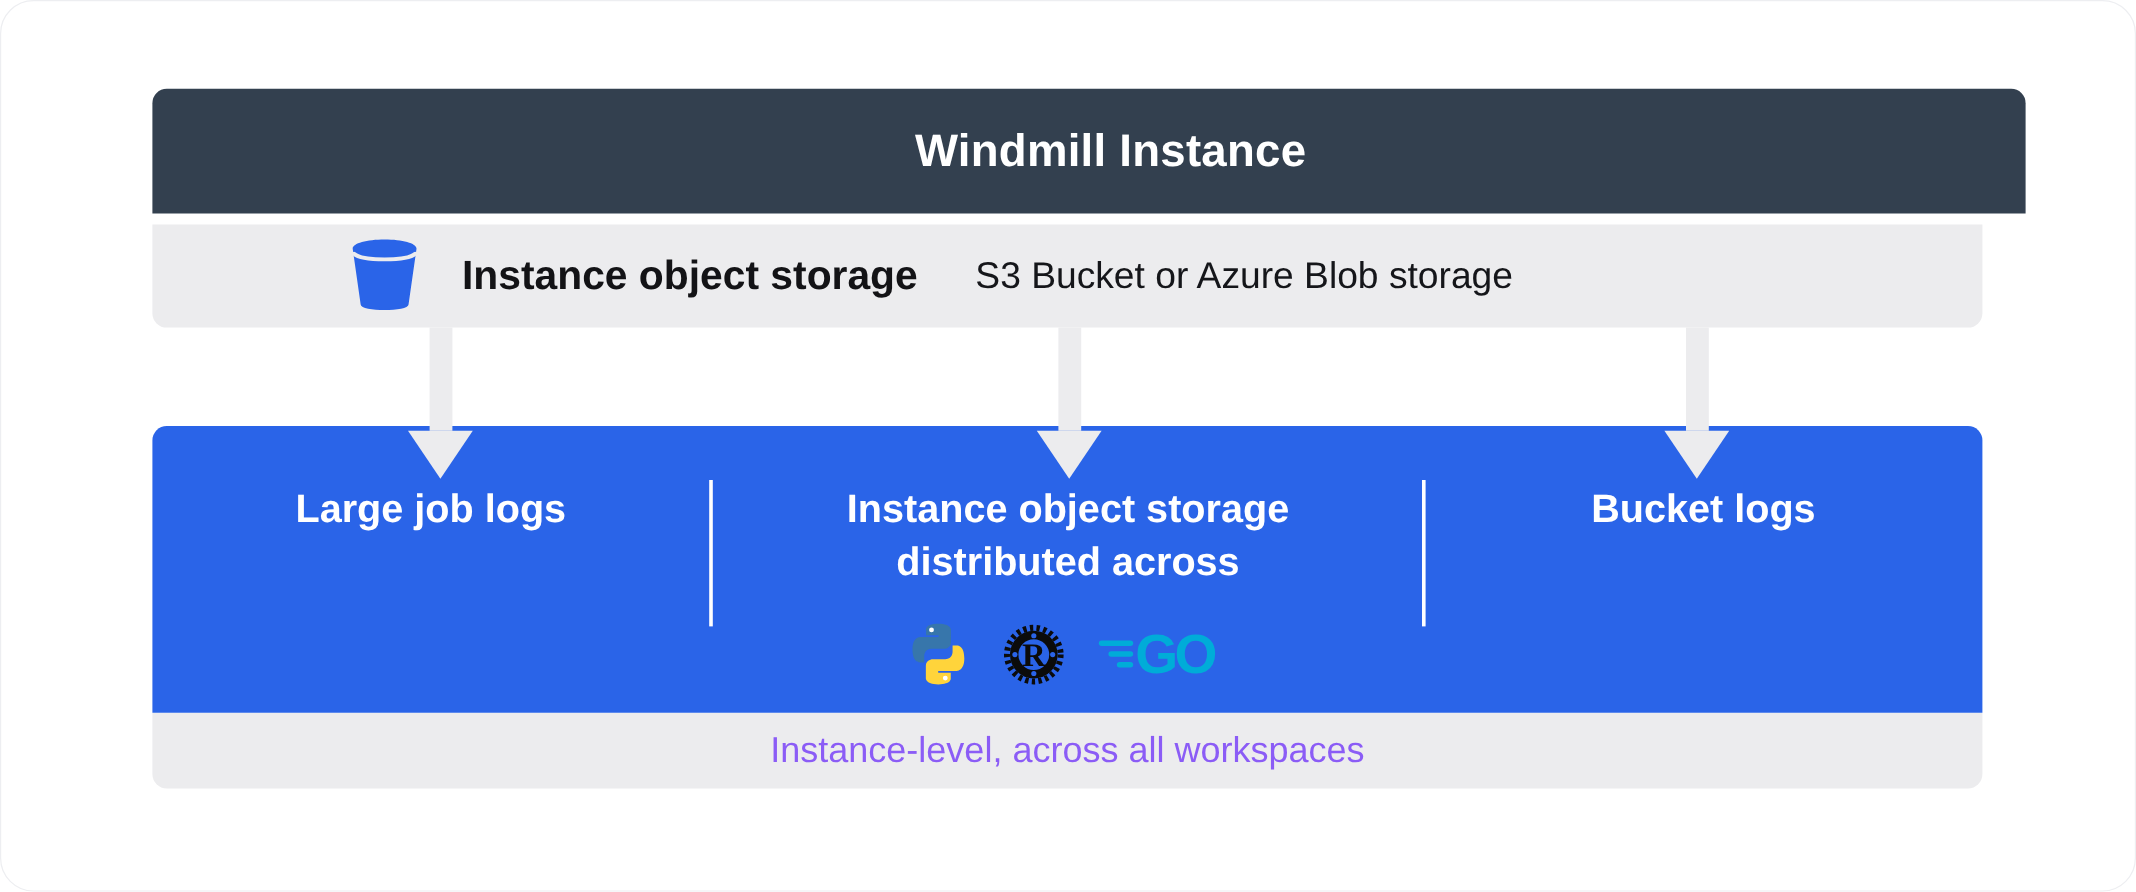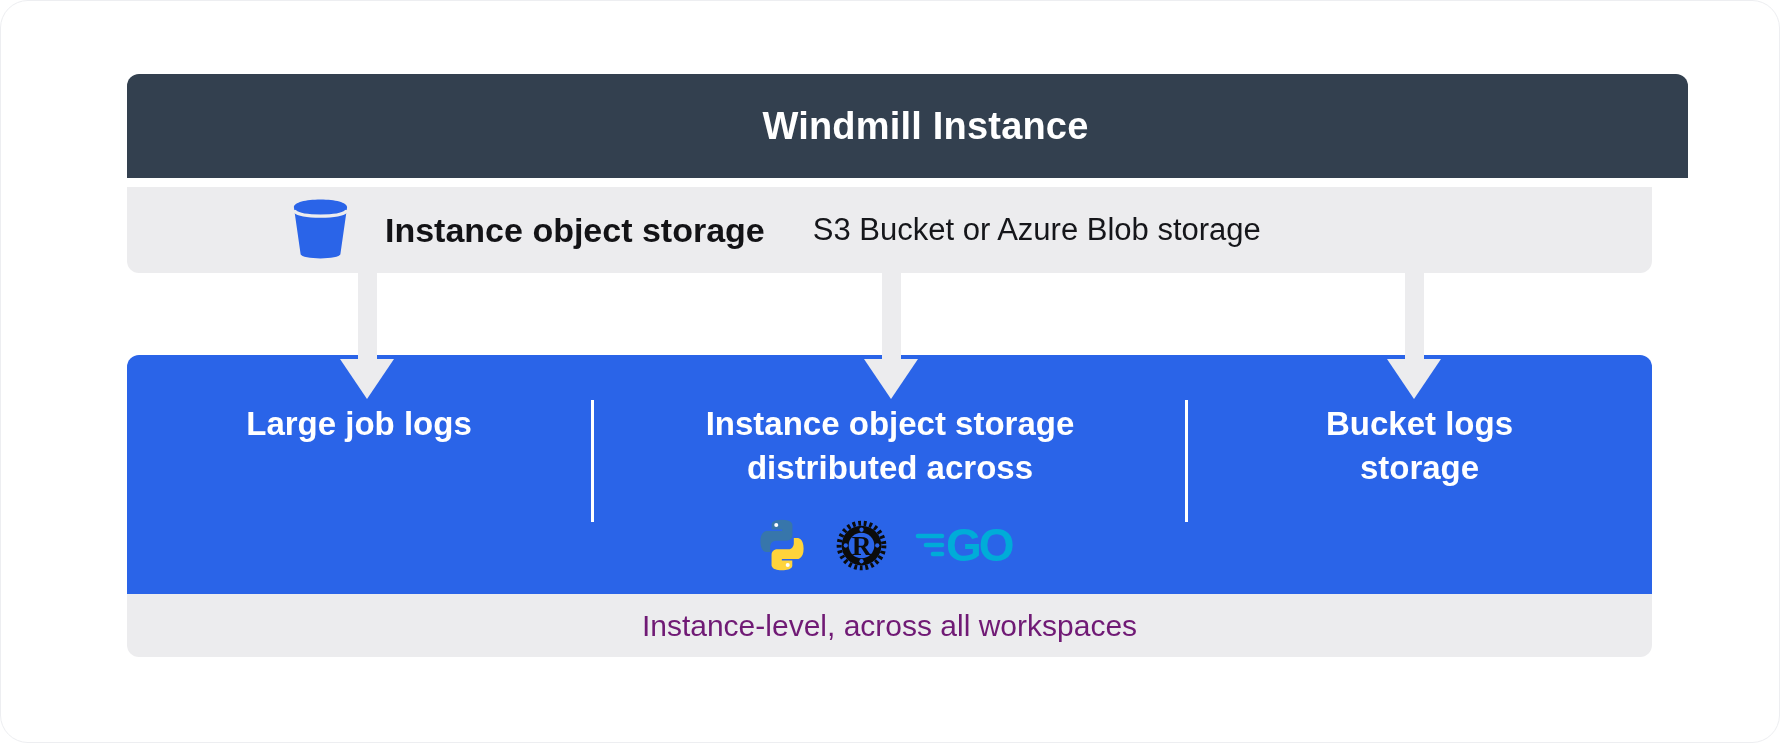--- a/index.html
+++ b/index.html
@@ -49,21 +49,21 @@
   .sec-2{left:466px;width:594px;}
   .sec-3{left:1060px;width:465px;}
   .sec-line{display:block;}
   .logos{margin-top:26px;display:flex;align-items:center;justify-content:center;gap:26px;height:58px;}
   
   .foot{
     position:absolute;left:127px;top:594px;width:1525px;height:63px;
     background:#ececee;border-radius:0 0 12px 12px;
     display:flex;align-items:center;justify-content:center;
   }
-  .foot-label{font-size:30px;color:#701a75;}
+  .foot-label{font-size:30px;color:#8b5cf6;}
 </style>
 </head>
 <body>
 
 <div class="canvas-frame"></div>
 
 <div class="hdr">
   <span class="hdr-title">Windmill Instance</span>
 </div>
 
@@ -123,19 +123,18 @@
           <line x1="12" y1="24" x2="28" y2="24"></line>
           <line x1="19" y1="33" x2="28" y2="33"></line>
         </g>
         <text x="32" y="40" font-family="'Liberation Sans', sans-serif" font-size="46" font-weight="800" letter-spacing="-3" fill="#00acd8">GO</text>
       </svg>
     </div>
   </div>
 
   <div class="sec sec-3">
     <span class="sec-line">Bucket logs</span>
-    <span class="sec-line">storage</span>
   </div>
 </div>
 
 <div class="foot">
   <span class="foot-label">Instance-level, across all workspaces</span>
 </div>
 
 </body></html>

